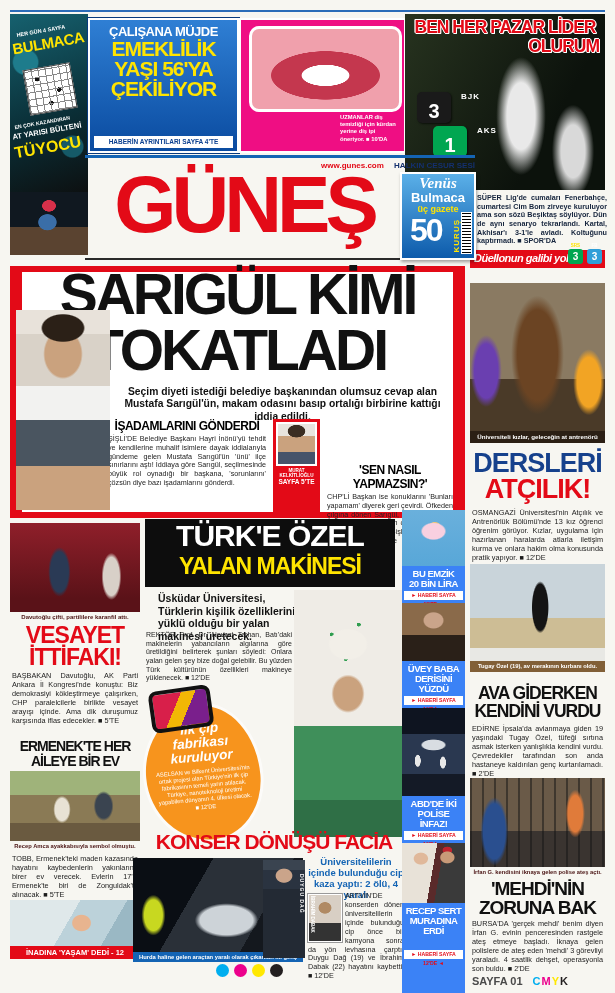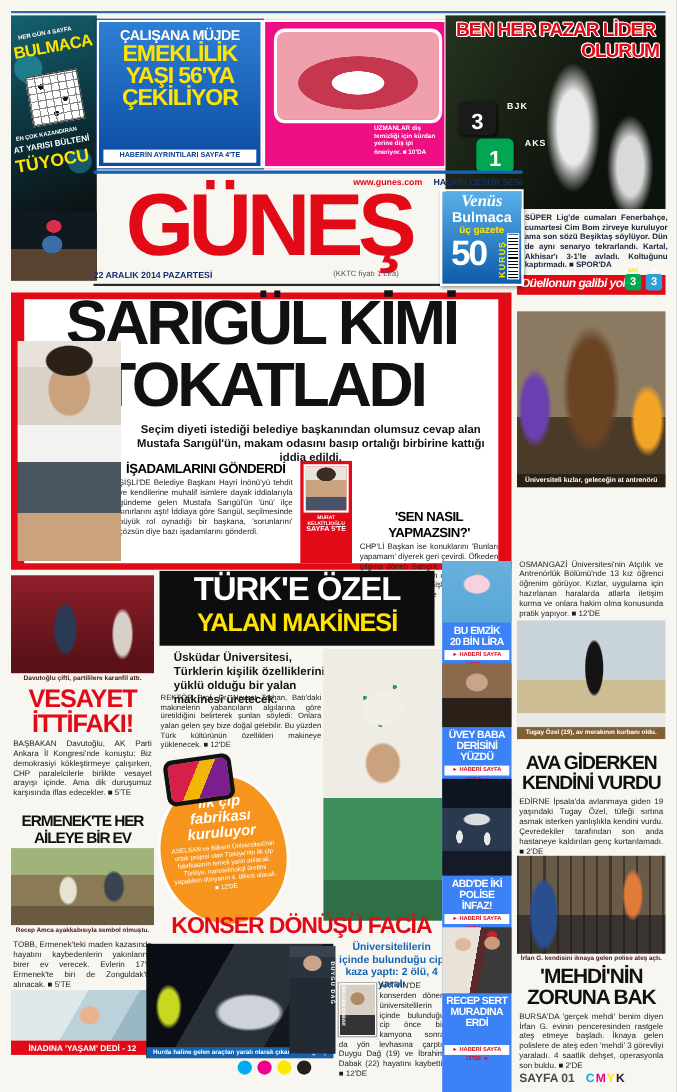--- a/index.html
+++ b/index.html
@@ -155,24 +155,20 @@
         <span>3</span>
       </div>
     </div>
   </div>
 
   <div class="abs" id="mh-topbar">
     <span class="red" style="margin-right:8px;">www.gunes.com</span>
     <span class="navy">HALKIN CESUR SESİ</span>
   </div>
   <div class="abs" id="logo">GÜNEŞ</div>
-  <div class="abs" id="mh-bottom">
-    <span class="navy b" style="font-size:8px;">22 ARALIK 2014 PAZARTESİ</span>
-    <span style="position:absolute;left:218px;color:#555;font-size:7px;">(KKTC fiyatı 1 Lira)</span>
-  </div>
   <div class="abs" id="mh-rule"></div>
   <div class="abs" id="venus-box">
     <div style="font-family:'Liberation Serif',serif;font-style:italic;font-weight:bold;font-size:15px;line-height:15px;padding-top:2px;">Venüs</div>
     <div style="font-size:13px;font-weight:bold;line-height:13px;">Bulmaca</div>
     <div style="font-size:9px;font-weight:bold;color:#ffe400;line-height:10px;">üç gazete</div>
     <div style="font-size:32px;font-weight:bold;line-height:32px;text-align:left;padding-left:8px;letter-spacing:-2px;">50</div>
     <div id="kurus">KURUŞ</div>
     <div id="barcode"></div>
   </div>
 
@@ -199,20 +195,24 @@
       </div>
     </div>
   </div>
 
   <div class="ph" style="left:470px;top:283px;width:135px;height:160px;background:
       radial-gradient(26px 60px at 12% 55%,#6a3fb0 0 45%,transparent 60%),
       radial-gradient(26px 55px at 88% 62%,#f2a424 0 45%,transparent 60%),
       radial-gradient(40px 90px at 50% 45%,#6b4423 0 50%,transparent 66%),
       linear-gradient(180deg,#8a7a62 0 60%,#4a3a28 60%);">
     <div class="capstrip" style="font-size:6.2px;background:rgba(35,25,15,.8);line-height:12px;height:12px;">Üniversiteli kızlar, geleceğin at antrenörü olacak.</div>
+  </div>
+  <div class="abs col-h" style="left:470px;top:450px;width:135px;font-size:27px;line-height:26px;">
+    <div style="color:#16418c;">DERSLERİ</div>
+    <div class="red">ATÇILIK!</div>
   </div>
   <div class="abs small-body" style="left:472px;top:508px;width:131px;height:52px;">OSMANGAZİ Üniversitesi'nin Atçılık ve Antrenörlük Bölümü'nde 13 kız öğrenci öğrenim görüyor. Kızlar, uygulama için hazırlanan haralarda atlarla iletişim kurma ve onlara hakim olma konusunda pratik yapıyor. ■ 12'DE</div>
 
   <div class="ph" style="left:470px;top:564px;width:135px;height:108px;background:
       radial-gradient(14px 42px at 52% 40%,#141414 0 55%,transparent 62%),
       linear-gradient(180deg,#c9d4da 0 50%,#cdbd95 50% 78%,#e8e8e4 78%);">
     <div class="capstrip" style="font-size:5.8px;background:rgba(110,70,25,.85);line-height:11px;height:11px;">Tugay Özel (19), av merakının kurbanı oldu.</div>
   </div>
   <div class="abs col-h" style="left:470px;top:684px;width:135px;font-size:17.5px;line-height:18px;color:#111;">
     <div>AVA GİDERKEN</div>

